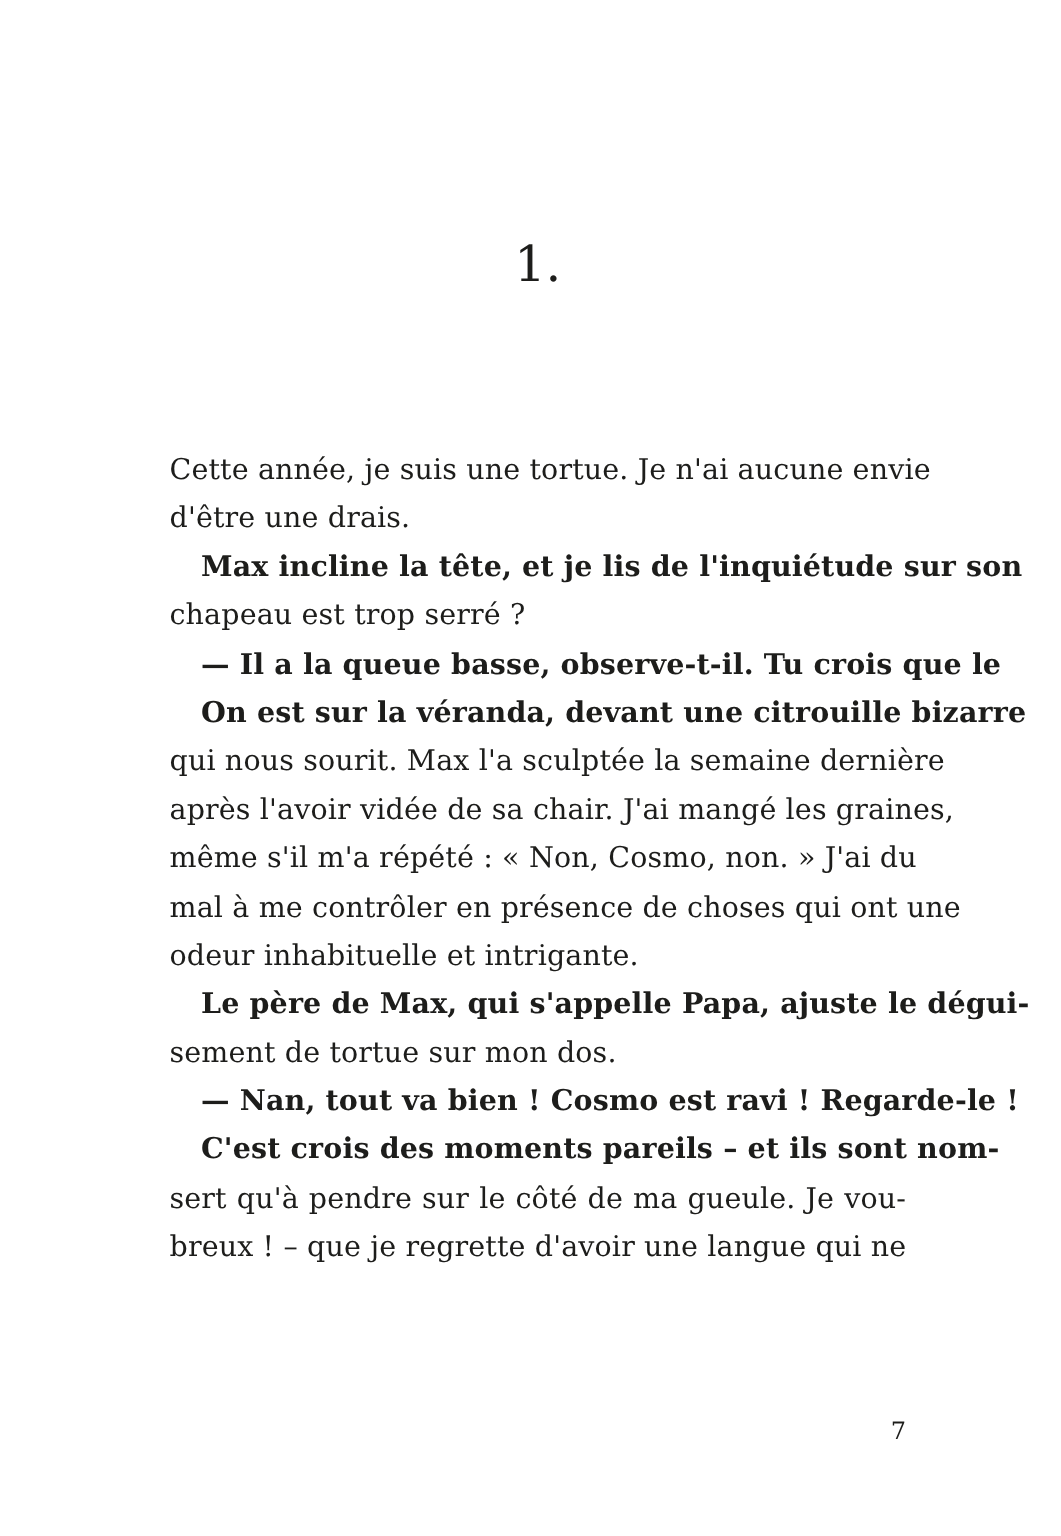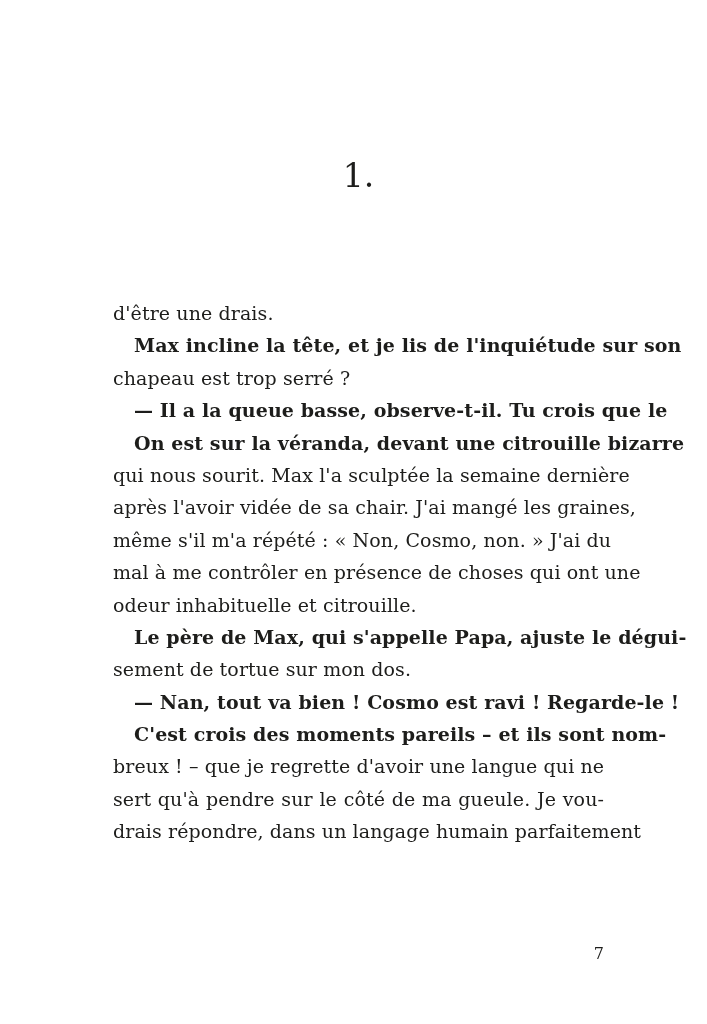--- a/index.html
+++ b/index.html
@@ -62,33 +62,33 @@
     line-height: 22px;
   }
 </style>
 </head>
 <body style="color: rgb(29, 29, 27); background: rgb(255, 255, 255);">
 
 <div class="book-page">
   <div class="chapter-heading">1.</div>
 
   <div class="text-block">
+      <div class="line">Cette année, je suis une tortue. Je n'ai aucune envie</div>
       <div class="line no-just">d'être une drais.</div>
       <div class="line indent">Max incline la tête, et je lis de l'inquiétude sur son</div>
       <div class="line no-just">chapeau est trop serré&nbsp;?</div>
       <div class="line indent">— Il a la queue basse, observe-t-il. Tu crois que le</div>
       <div class="line indent">On est sur la véranda, devant une citrouille bizarre</div>
       <div class="line">qui nous sourit. Max l'a sculptée la semaine dernière</div>
       <div class="line">après l'avoir vidée de sa chair. J'ai mangé les graines,</div>
       <div class="line">même s'il m'a répété&nbsp;: «&nbsp;Non, Cosmo, non.&nbsp;» J'ai du</div>
       <div class="line">mal à me contrôler en présence de choses qui ont une</div>
-      <div class="line no-just">odeur inhabituelle et citrouille.</div>
+      <div class="line no-just">odeur inhabituelle et intrigante.</div>
       <div class="line indent">Le père de Max, qui s'appelle Papa, ajuste le dégui-</div>
       <div class="line no-just">sement de tortue sur mon dos.</div>
       <div class="line indent">— Nan, tout va bien&nbsp;! Cosmo est ravi&nbsp;! Regarde-le&nbsp;!</div>
       <div class="line indent">C'est crois des moments pareils – et ils sont nom-</div>
+      <div class="line">sert qu'à pendre sur le côté de ma gueule. Je vou-</div>
       <div class="line">breux&nbsp;! – que je regrette d'avoir une langue qui ne</div>
-      <div class="line">sert qu'à pendre sur le côté de ma gueule. Je vou-</div>
-      <div class="line">drais répondre, dans un langage humain parfaitement</div>
     </div>
 
   <div class="page-number">7</div>
 </div>
 
 </body></html>

